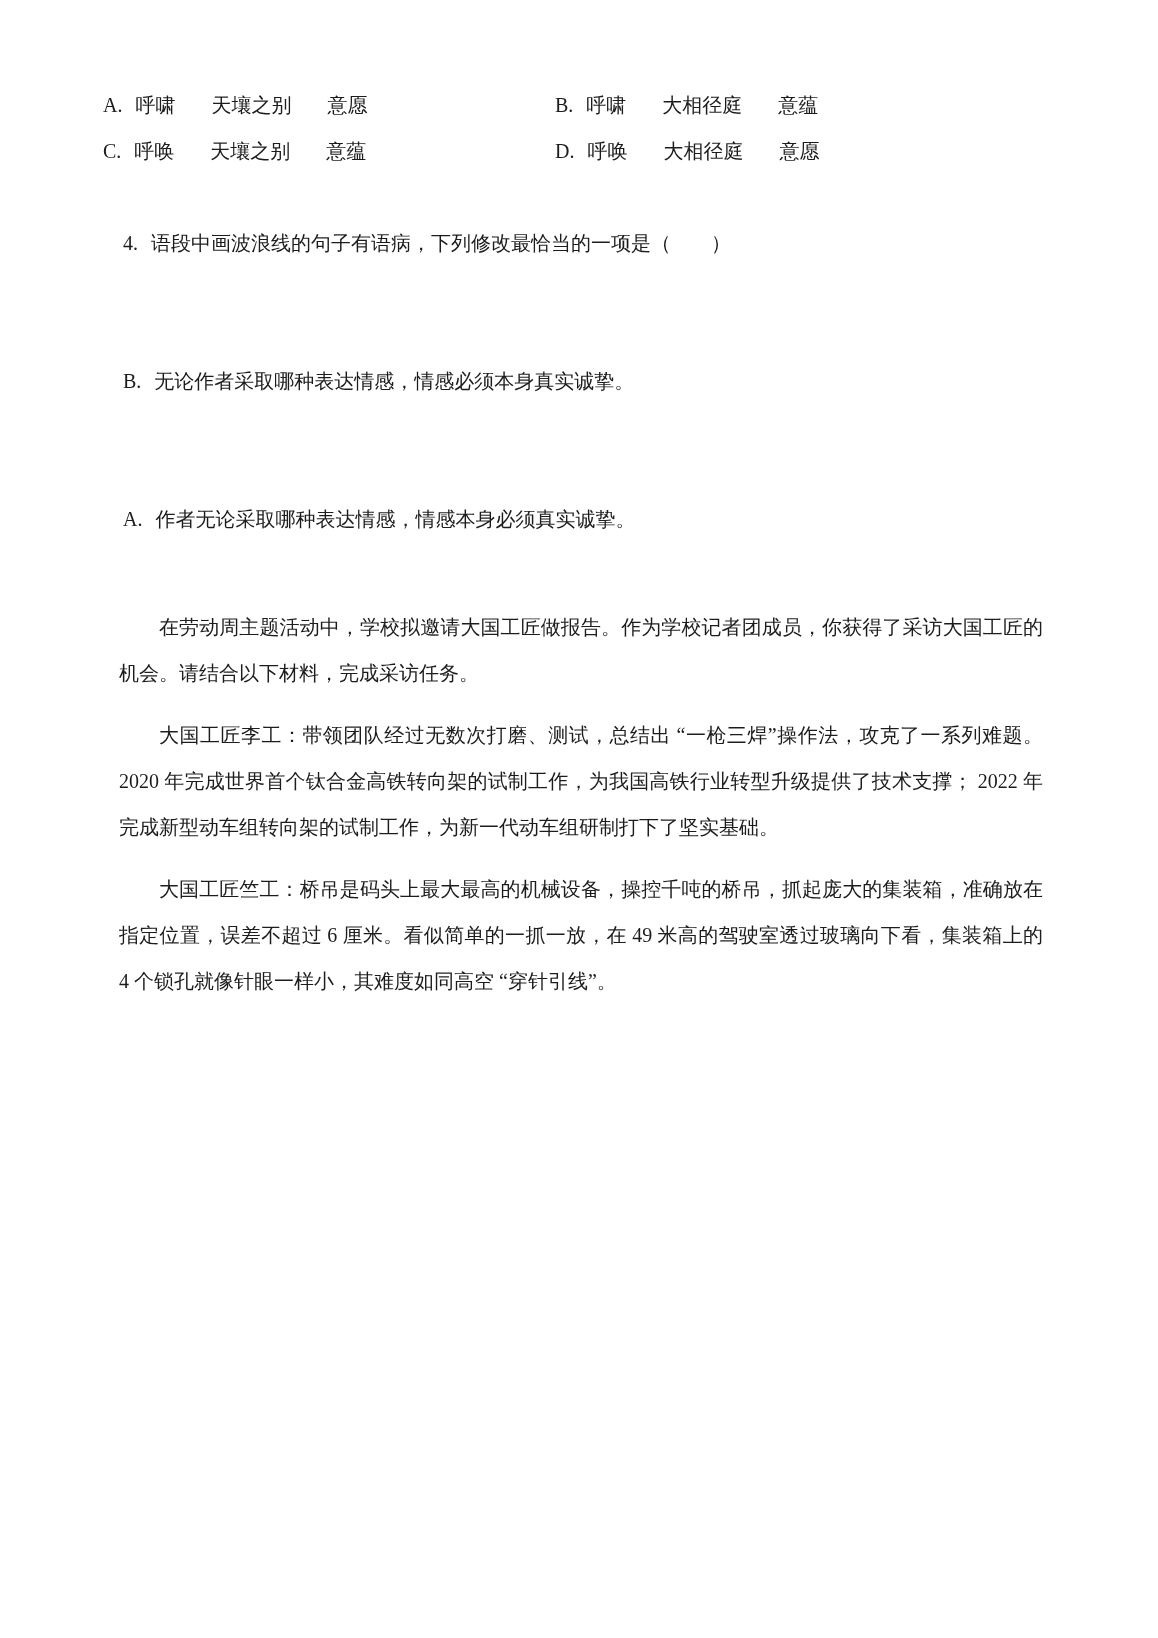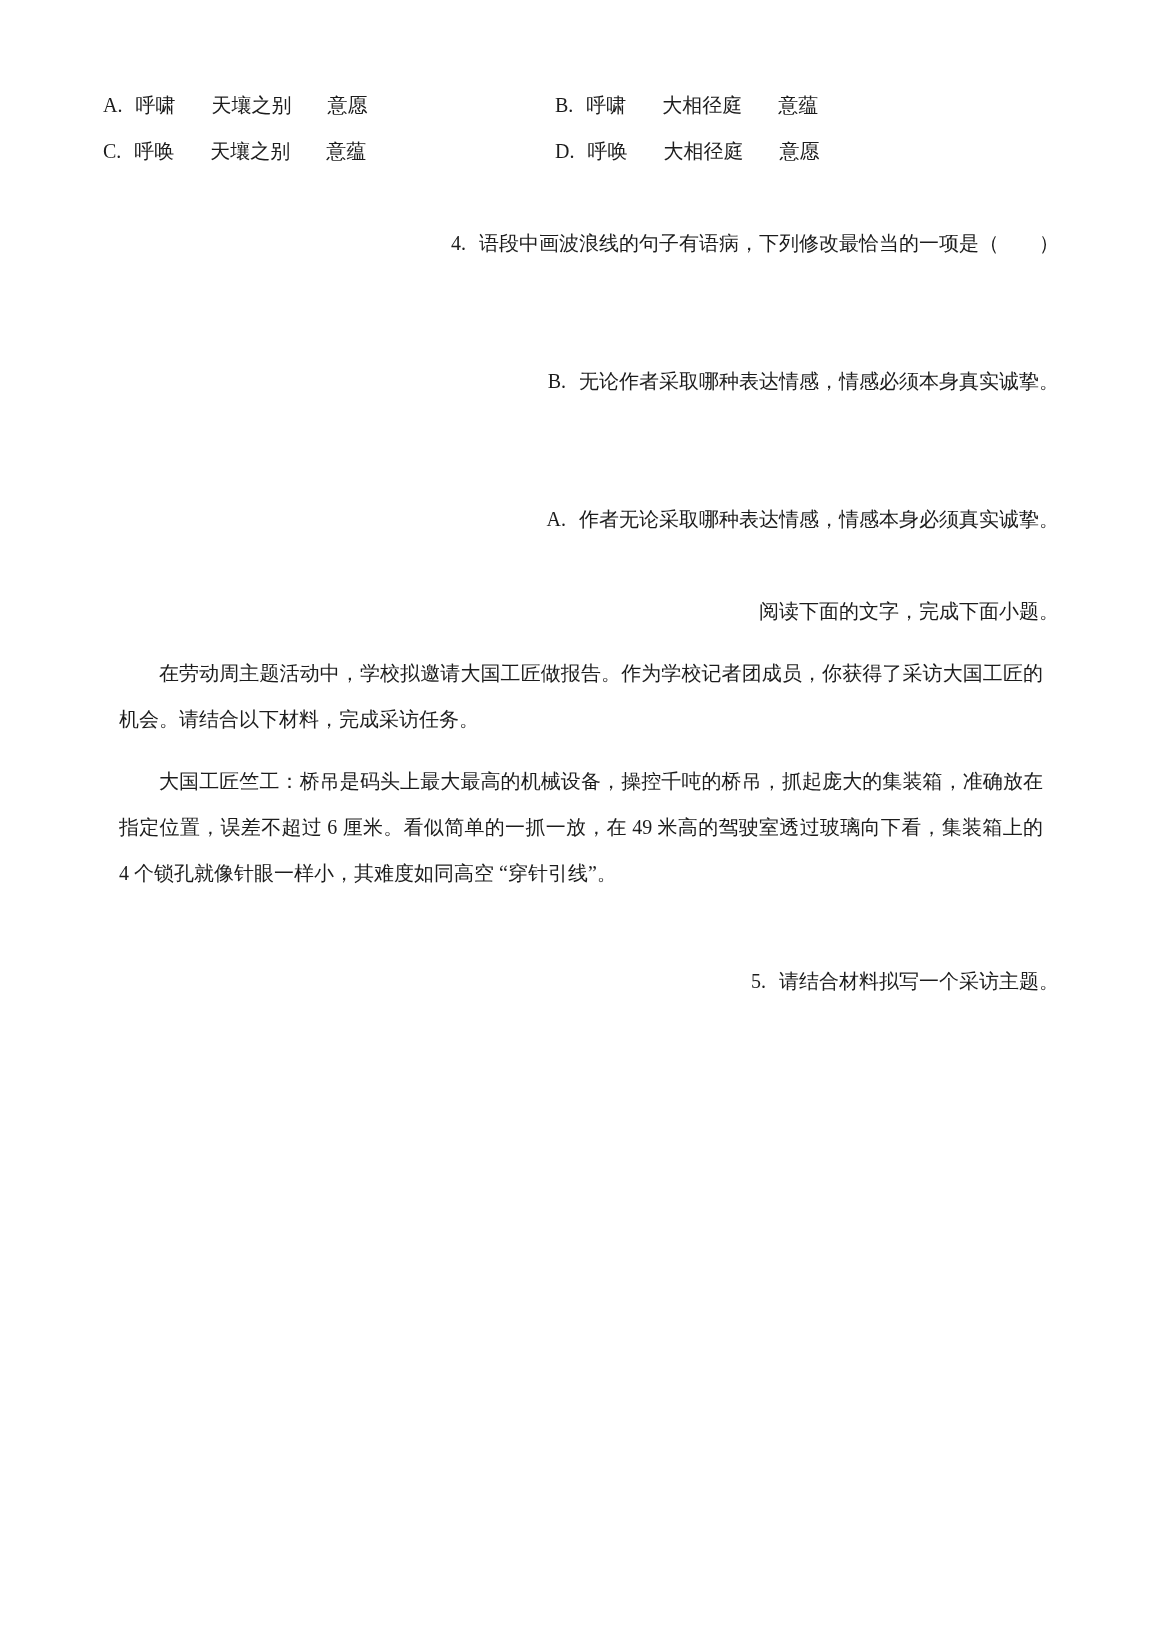--- a/index.html
+++ b/index.html
@@ -13,21 +13,21 @@
     height: 1638px;
     box-sizing: border-box;
     background: #ffffff;
     color: #1c1c1c;
     font-family: "Liberation Serif", "DejaVu Serif", serif;
     font-size: 20px;
     line-height: 46px;
     padding: 82px 99px 1px 103px;
     overflow: hidden;
   }
-  .line { white-space: pre-wrap; text-align: right; }
+  .line { white-space: pre-wrap; }
   .para {
     margin: 16px;
     text-indent: 2em;
     text-align: justify;
     white-space: pre-wrap;
   }
   .opt-row { display: flex; }
   .opt-cell { width: 452px; }
   .opt-label { display: inline-block; margin-right: 13px; }
   .opt-word { display: inline-block; margin-right: 36px; }
@@ -60,25 +60,22 @@
   <div class="line">
     <span class="q-num">4.</span><span>语段中画波浪线的句子有语病，下列修改最恰当的一项是（　　）</span>
   </div>
   <div class="line">
     <span class="q-num">B.</span><span>无论作者采取哪种表达情感，情感必须本身真实诚挚。</span>
   </div>
   <div class="line">
     <span class="q-num">A.</span><span>作者无论采取哪种表达情感，情感本身必须真实诚挚。</span>
   </div>
 
-  <div class="line">阅读下面的文字，完成下面小题。</div>
   <p class="para">在劳动周主题活动中，学校拟邀请大国工匠做报告。作为学校记者团成员，你获得了采访大国工匠的机会。请结合以下材料，完成采访任务。</p>
+  <p class="para">大国工匠李工：带领团队经过无数次打磨、测试，总结出 “一枪三焊”操作法，攻克了一系列难题。2020 年完成世界首个钛合金高铁转向架的试制工作，为我国高铁行业转型升级提供了技术支撑； 2022 年完成新型动车组转向架的试制工作，为新一代动车组研制打下了坚实基础。</p>
   <p class="para">大国工匠竺工：桥吊是码头上最大最高的机械设备，操控千吨的桥吊，抓起庞大的集装箱，准确放在指定位置，误差不超过 6 厘米。看似简单的一抓一放，在 49 米高的驾驶室透过玻璃向下看，集装箱上的 4 个锁孔就像针眼一样小，其难度如同高空 “穿针引线”。</p>
 
-  <div class="line">
-    <span class="q-num">5.</span><span>请结合材料拟写一个采访主题。</span>
-  </div>
   <div class="answer-space"></div>
   <div class="line">
     
   </div>
 
 </div>
 
 </body></html>

